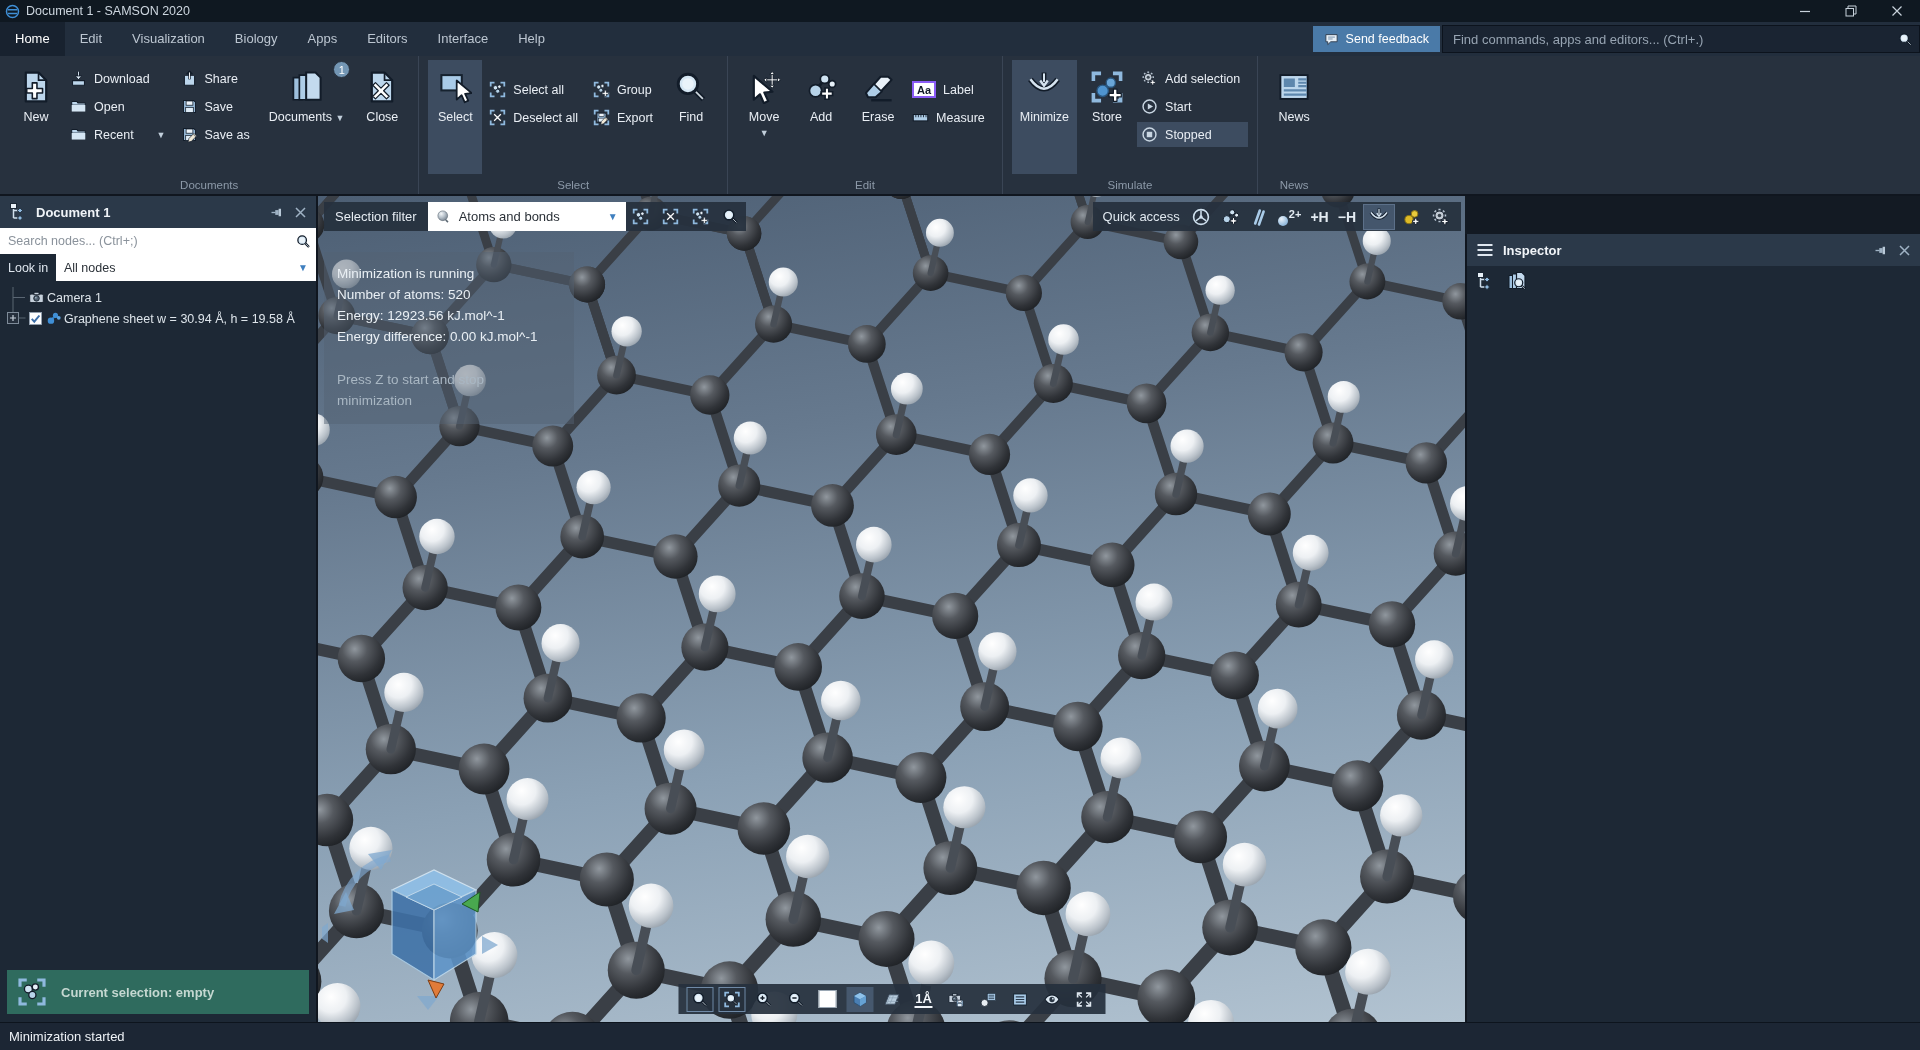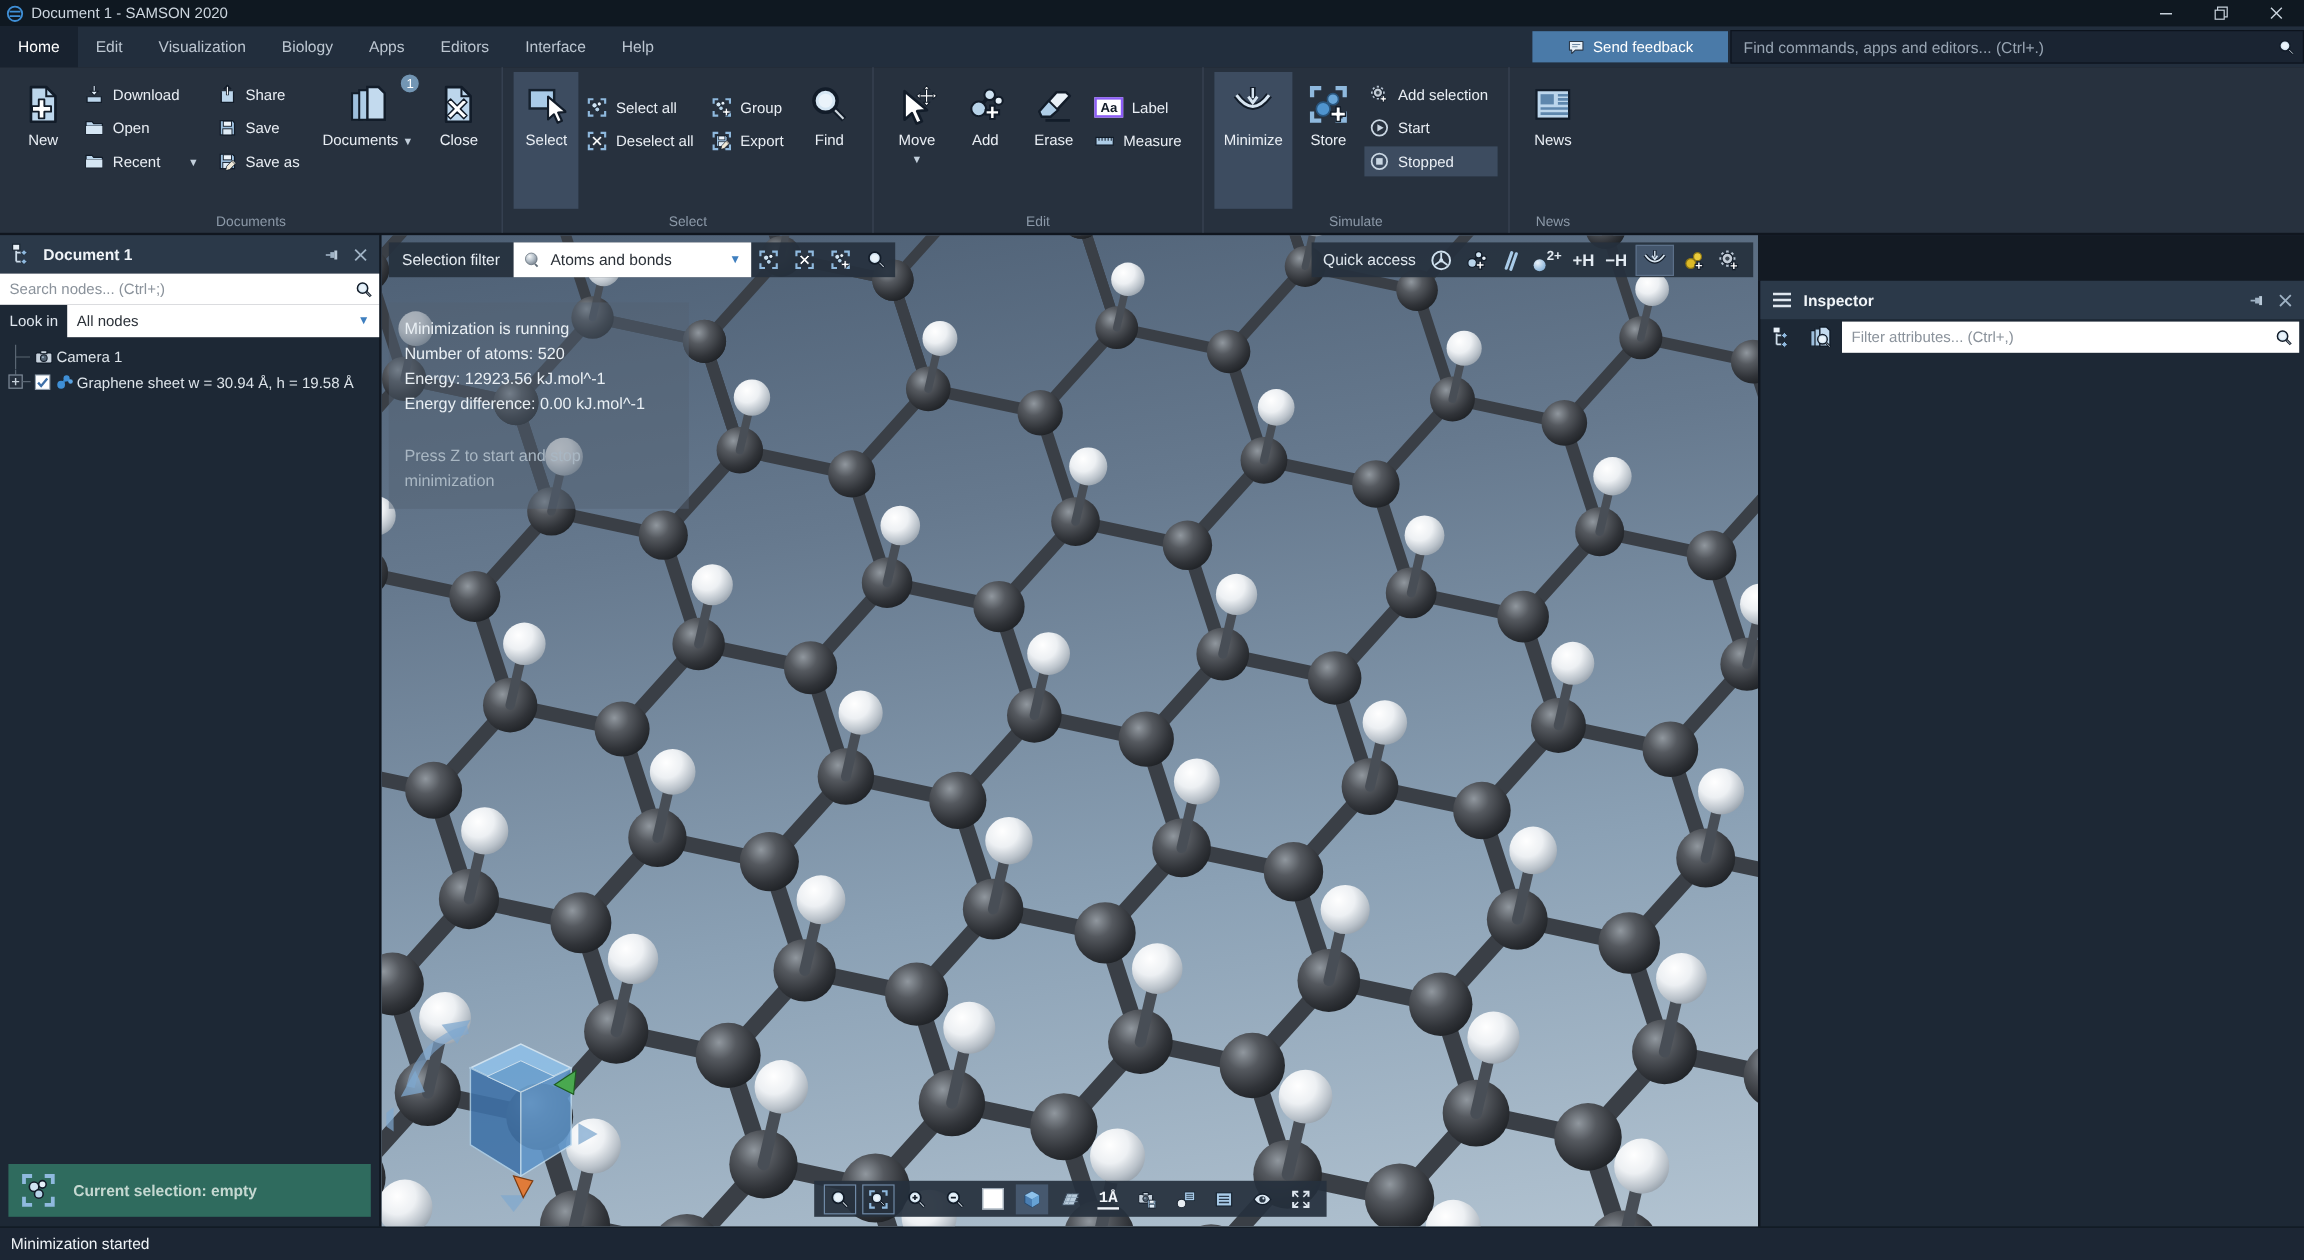--- a/index.html
+++ b/index.html
@@ -19,21 +19,21 @@
   .titlebar .spacer { flex:1; }
   .winbtn { width:46px; height:22px; display:flex; align-items:center; justify-content:center; }
   .winbtn svg { width:12px; height:12px; }
 
   
   .menubar { height:34px; background:#222e3d; display:flex; align-items:stretch; }
   .mitem { padding:0 15px; line-height:34px; font-size:13px; color:#bcc6d1; }
   .mitem.active { background:#18222f; color:#ffffff; }
   .menubar .spacer { flex:1; }
   .feedback { margin:4px 2px; height:26px; display:flex; align-items:center; gap:7px;
-    background:#4a7aa8; padding:0 29px; color:#fff; font-size:12.5px; }
+    background:#4a7aa8; padding:0 11px; color:#fff; font-size:12.5px; }
   .cmdsearch { width:478px; margin:3px 0; background:#1a2432; border:1px solid #0c131d;
     display:flex; align-items:center; }
   .cmdsearch input { flex:1; background:transparent; border:none; outline:none;
     font:13px "Liberation Sans",sans-serif; color:#dfe7ef; padding:0 10px; }
   .cmdsearch input::placeholder { color:#97a4b2; }
   .cmdsearch .mg { margin-right:6px; }
 
   
   .ribbon { height:140px; background:#27313e; display:flex; align-items:stretch;
     border-bottom:2px solid #10161f; }
@@ -114,21 +114,21 @@
 
   .vquick { top:6px; right:4px; height:29px; gap:9px; padding:0 10px; }
   .vquick .lbl { font-size:13px; color:#dfe7ee; margin-right:2px; }
   .qa-h { font-size:14px; font-weight:bold; color:#e3ebf2; }
   .qa-active { background:#44566c; border:1px solid #5c7089; padding:2px 5px; margin:0 -2px; }
   .qa-charge { display:flex; align-items:flex-start; gap:1px; }
   .qa-charge sup { font-size:11px; font-weight:bold; color:#e3ebf2; order:2; }
   .qa-dot { width:10px; height:10px; border-radius:50%; margin-top:8px;
     background:radial-gradient(circle at 35% 30%,#eaf2f9,#9cc0e0 60%,#6f9cc4); }
 
-  .vtools { bottom:8px; left:50%; transform:translateX(-50%); height:30px; gap:5px; padding:0 8px;font-family:Liberation Mono, monospace; }
+  .vtools { bottom:8px; left:50%; transform:translateX(-50%); height:30px; gap:5px; padding:0 8px; }
   .vtool { width:27px; height:25px; display:flex; align-items:center; justify-content:center; }
   .vtool.frame { border:1px solid #6f89a6; }
   .vtool.on { background:#46586e; }
   .ruler1a { font-size:13px; font-weight:bold; color:#f2f6fa; border-bottom:2px solid #f2f6fa;
     line-height:15px; padding:0 1px; }
   .whitesq { width:18px; height:18px; background:#fff; border:1px solid #9aa7b4; }
 
   .gizmo { position:absolute; left:4px; bottom:4px; width:210px; height:190px; }
 
   
@@ -1425,26 +1425,20 @@
           <svg class="ic b20" viewBox="0 0 20 20">
             <use href="#s-tree"></use>
           </svg>
         </div>
       <div class="itoolbtn">
           <svg class="ic b20" viewBox="0 0 20 20">
             <use href="#s-docs"></use>
             <use href="#s-mag" transform="translate(6,6) scale(0.7)"></use>
           </svg>
         </div>
-      <div class="ifilter">
-        <input placeholder="Filter attributes... (Ctrl+,)" style="">
-        <svg class="ic b15 mg" viewBox="0 0 20 20">
-            <use href="#s-mag"></use>
-          </svg>
-      </div>
     </div>
     <div style="flex:1"></div>
   </aside>
 </div>
 
 <div class="statusbar">
   <span>Minimization started</span>
 </div>
 
 </body></html>

